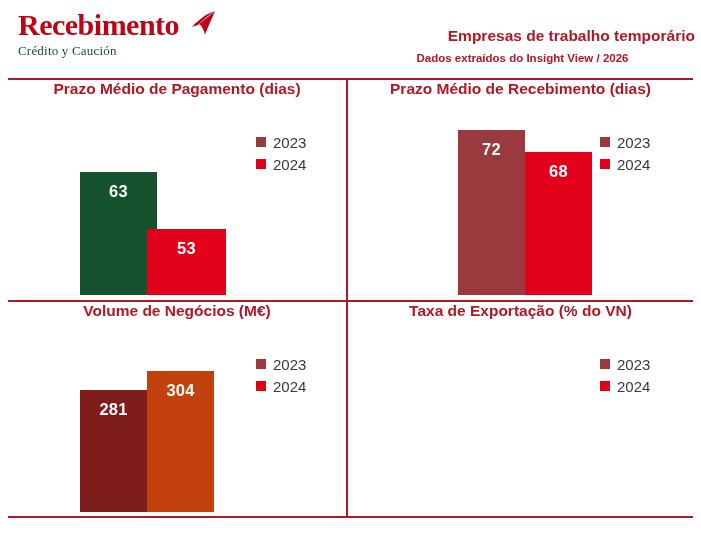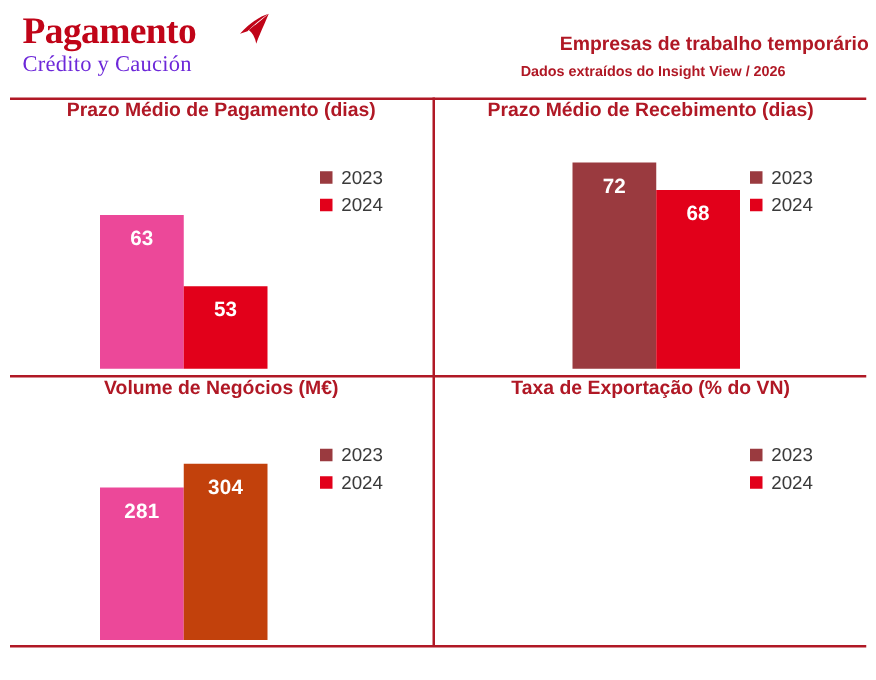--- a/index.html
+++ b/index.html
@@ -42,22 +42,22 @@
     font-family: "Liberation Serif", serif;
   }
   .logo-swoosh {
     position: absolute;
     left: 168px;
     top: 2px;
     width: 30px;
     height: 26px;
   }
   .logo-sub {
-    font-size: 18px;
-    color: #6d28d9;
+    font-size: 13px;
+    color: #14532d;
     line-height: 18px;
     font-family: "Liberation Serif", serif;
     letter-spacing: 0.2px;
   }
   .header-right {
     position: absolute;
     left: 350px;
     top: 26px;
     width: 345px;
     text-align: center;
@@ -153,21 +153,21 @@
     letter-spacing: 0.2px;
   }
 </style>
 </head>
 <body>
 
 <div class="page">
 
   <div class="header">
     <div class="logo">
-      <div class="logo-main">Pagamento</div>
+      <div class="logo-main">Recebimento</div>
       <div class="logo-sub">Crédito y Caución</div>
       <svg class="logo-swoosh" viewBox="0 0 30 26">
         <path d="M29 1 C22 3, 13 9, 6 17 L12 15 C17 10, 24 4, 29 1 Z" fill="#c00418"></path>
         <path d="M13 14 C16 16, 18 20, 19 25 C21 19, 24 13, 29 1 C23 6, 17 11, 13 14 Z" fill="#c00418"></path>
       </svg>
     </div>
     <div class="header-right">
       <div class="header-title">Empresas de trabalho temporário</div>
       <div class="header-sub">Dados extraídos do Insight View / 2026</div>
     </div>
@@ -186,24 +186,24 @@
         <span class="legend-swatch" style="background:#9a3a3f"></span>
         <span class="legend-label">2023</span>
       </div>
       <div class="legend-row">
         <span class="legend-swatch" style="background:#e2001a"></span>
         <span class="legend-label">2024</span>
       </div>
     </div>
 
     <div class="plot" style="left:62px; top:49px; width:180px; height:171px;">
-      <div class="bar" style="left:10px; width:67px; height:123px; background:#ec4899;">
+      <div class="bar" style="left:10px; width:67px; height:123px; background:#14532d;padding-left:10px;">
         <span class="bar-label">63</span>
       </div>
-      <div class="bar" style="left:77px; width:67px; height:66px; background:#e2001a;">
+      <div class="bar" style="left:77px; width:67px; height:66px; background:#e2001a;padding-left:12px;">
         <span class="bar-label">53</span>
       </div>
     </div>
   </div>
 
   <div class="panel panel-tr">
     <div class="panel-title">Prazo Médio de Recebimento (dias)</div>
 
     <div class="legend" style="left:252px; top:52px;">
       <div class="legend-row">
@@ -234,21 +234,21 @@
         <span class="legend-swatch" style="background:#9a3a3f"></span>
         <span class="legend-label">2023</span>
       </div>
       <div class="legend-row">
         <span class="legend-swatch" style="background:#e2001a"></span>
         <span class="legend-label">2024</span>
       </div>
     </div>
 
     <div class="plot" style="left:62px; top:46px; width:180px; height:169px;">
-      <div class="bar" style="left:10px; width:67px; height:122px; background:#ec4899;">
+      <div class="bar" style="left:10px; width:67px; height:122px; background:#7f1d1d;">
         <span class="bar-label">281</span>
       </div>
       <div class="bar" style="left:77px; width:67px; height:141px; background:#c2410c;">
         <span class="bar-label">304</span>
       </div>
     </div>
   </div>
 
   <div class="panel panel-br">
     <div class="panel-title">Taxa de Exportação (% do VN)</div>

